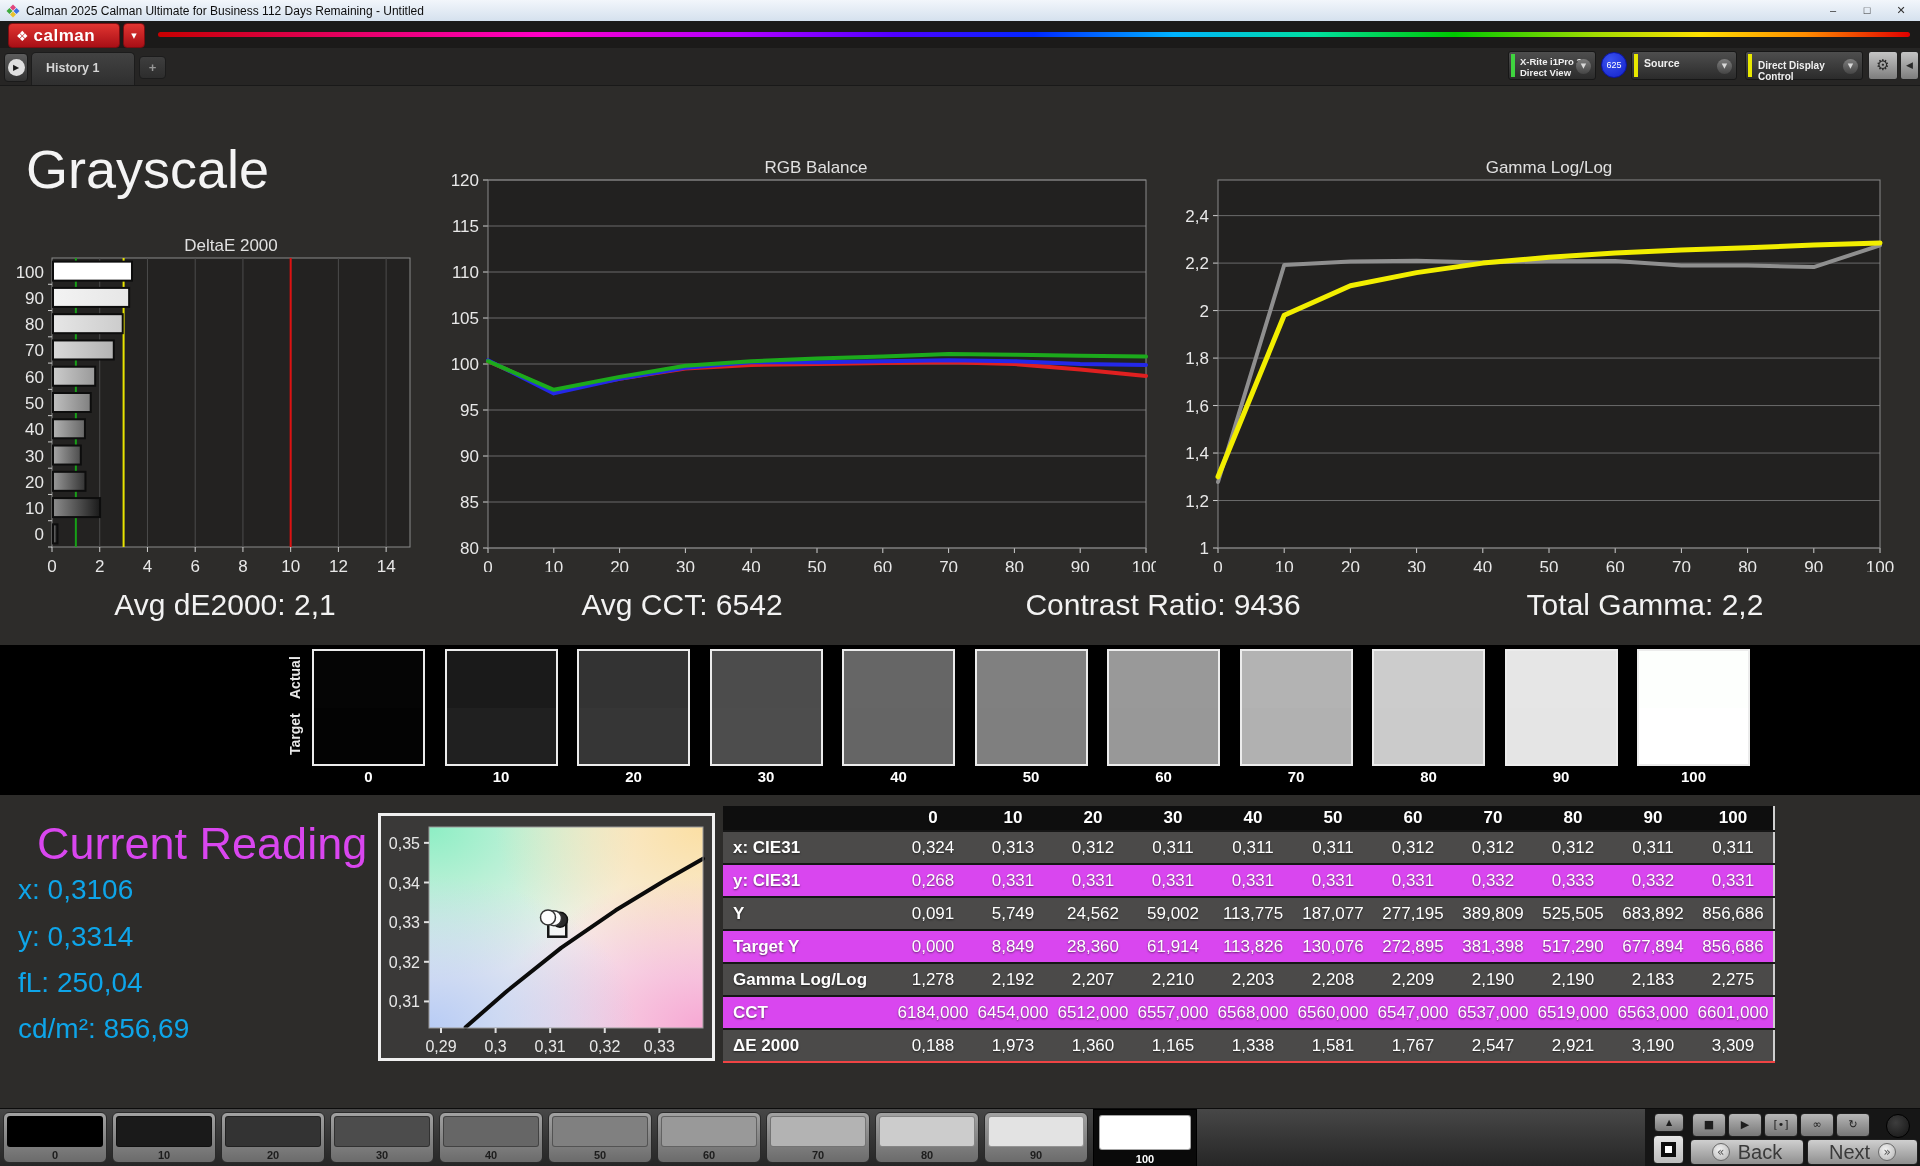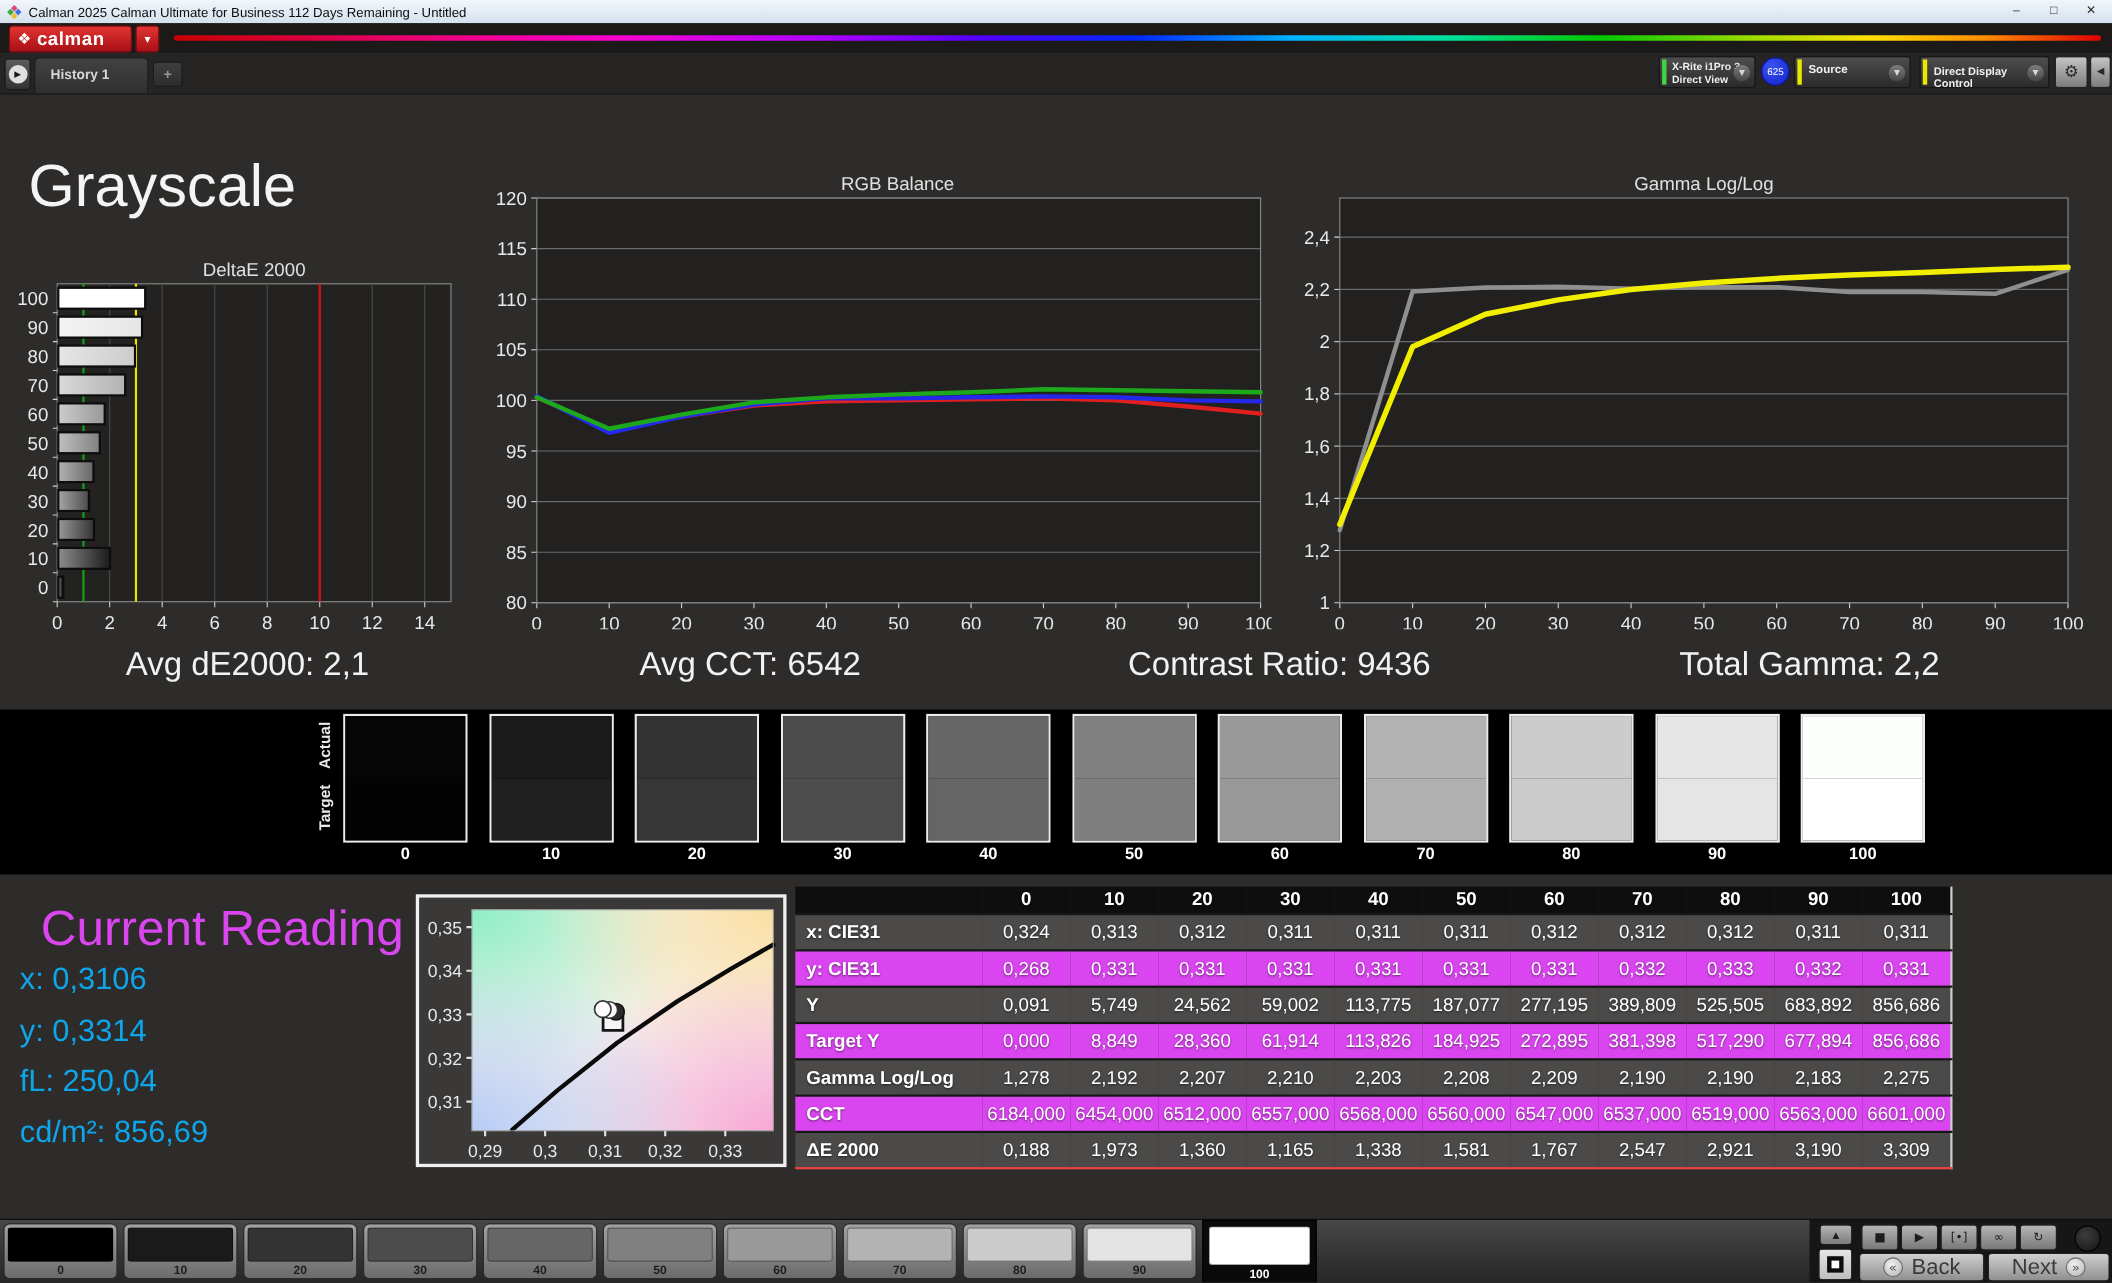--- a/index.html
+++ b/index.html
@@ -599,21 +599,21 @@
           <td class="val">683,892</td>
           <td class="val">856,686</td>
         </tr>
         <tr class="even">
           <td class="lab">Target Y</td>
           <td class="val">0,000</td>
           <td class="val">8,849</td>
           <td class="val">28,360</td>
           <td class="val">61,914</td>
           <td class="val">113,826</td>
-          <td class="val">184,925</td>
+          <td class="val">130,076</td>
           <td class="val">272,895</td>
           <td class="val">381,398</td>
           <td class="val">517,290</td>
           <td class="val">677,894</td>
           <td class="val">856,686</td>
         </tr>
         <tr class="odd">
           <td class="lab">Gamma Log/Log</td>
           <td class="val">1,278</td>
           <td class="val">2,192</td>

